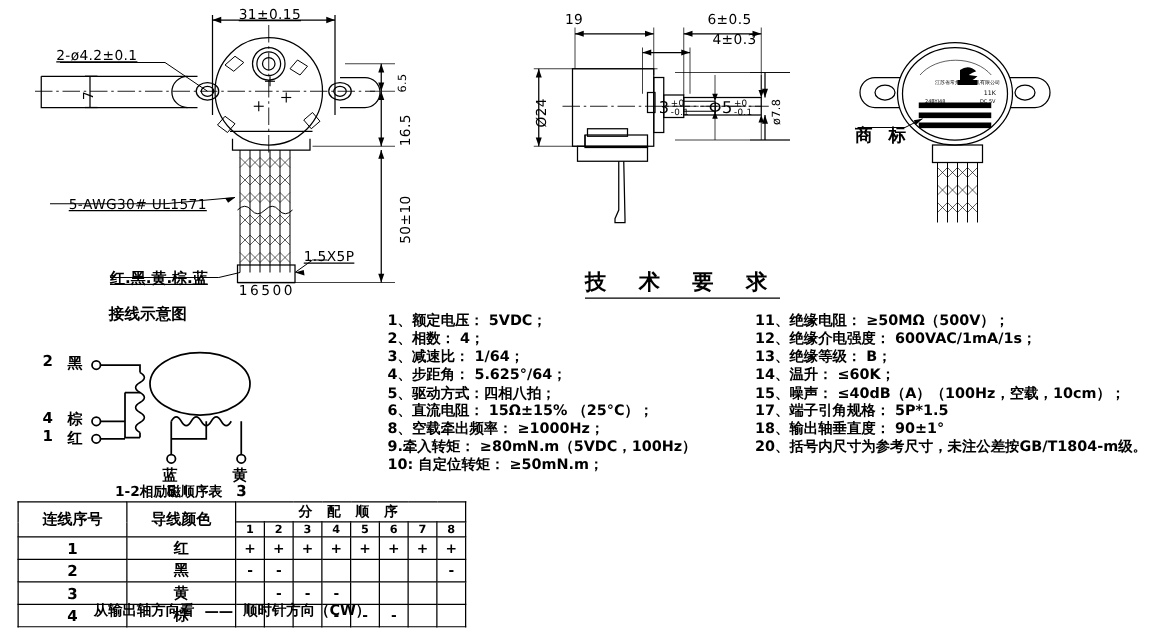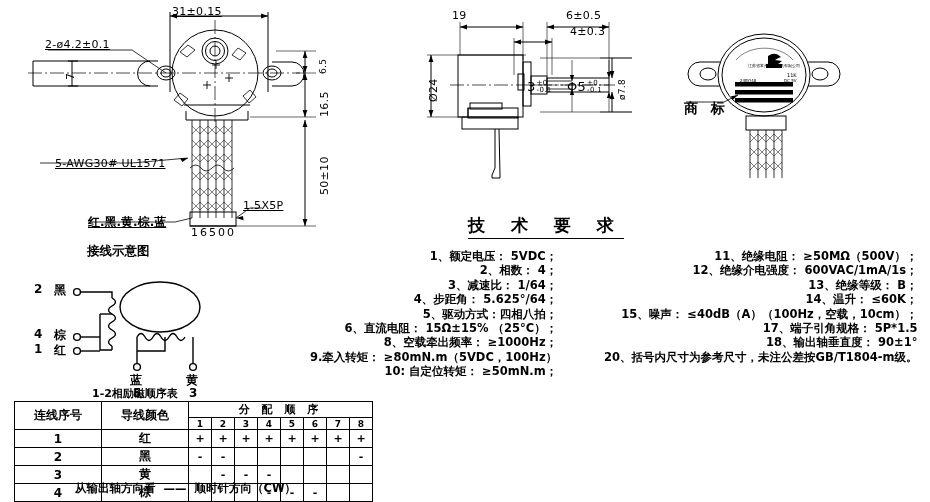--- a/index.html
+++ b/index.html
@@ -46,21 +46,20 @@
 
   
   .spec-col { position: absolute; }
   .spec-line {
     font-family: "DejaVu Sans", "Liberation Sans", sans-serif;
     font-size: 11.5px;
     line-height: 14.4px;
     white-space: nowrap;
     color: #000;
     font-weight: bold;
-    text-align: right;
   }
 
   .section-title {
     position: absolute;
     font-family: "DejaVu Sans", "Liberation Sans", sans-serif;
     font-size: 17px;
     font-weight: bold;
     letter-spacing: 10px;
     color: #000;
     border-bottom: 1.5px solid #000;
@@ -262,21 +261,21 @@
       <line x1="236" y1="226" x2="316" y2="226" stroke-width="0.6"></line>
       <path d="M305,51 l-2.4,7 h4.8 z" fill="#000" stroke="none"></path>
       <path d="M305,73 l-2.4,-7 h4.8 z" fill="#000" stroke="none"></path>
       <path d="M305,73 l-2.4,7 h4.8 z" fill="#000" stroke="none"></path>
       <path d="M305,117 l-2.4,-7 h4.8 z" fill="#000" stroke="none"></path>
       <path d="M305,120 l-2.4,7 h4.8 z" fill="#000" stroke="none"></path>
       <path d="M305,226 l-2.4,-7 h4.8 z" fill="#000" stroke="none"></path>
     </g>
   </svg>
 
-  <div class="abs dim u" style="left:172px; top:5px;">31±0.15</div>
+  <div class="abs dim u" style="left:191px; top:5px;">31±0.15</div>
   <div class="abs dim u" style="left:45px; top:38px;">2-ø4.2±0.1</div>
   <div class="abs dim vert" style="left:64px; top:80px;">7</div>
   <div class="abs dim vert tiny" style="left:318px; top:74px;">6.5</div>
   <div class="abs dim vert" style="left:318px; top:117px;">16.5</div>
   <div class="abs dim vert" style="left:318px; top:195px;">50±10</div>
   <div class="abs dim u" style="left:55px; top:157px;">5-AWG30# UL1571</div>
   <div class="abs cn" style="left:88px; top:214px; font-weight:bold; text-decoration:underline;">红.黑.黄.棕.蓝</div>
   <div class="abs dim u" style="left:243px; top:199px;">1.5X5P</div>
   <div class="abs dim" style="left:191px; top:226px; letter-spacing:2px;">16500</div>
 

